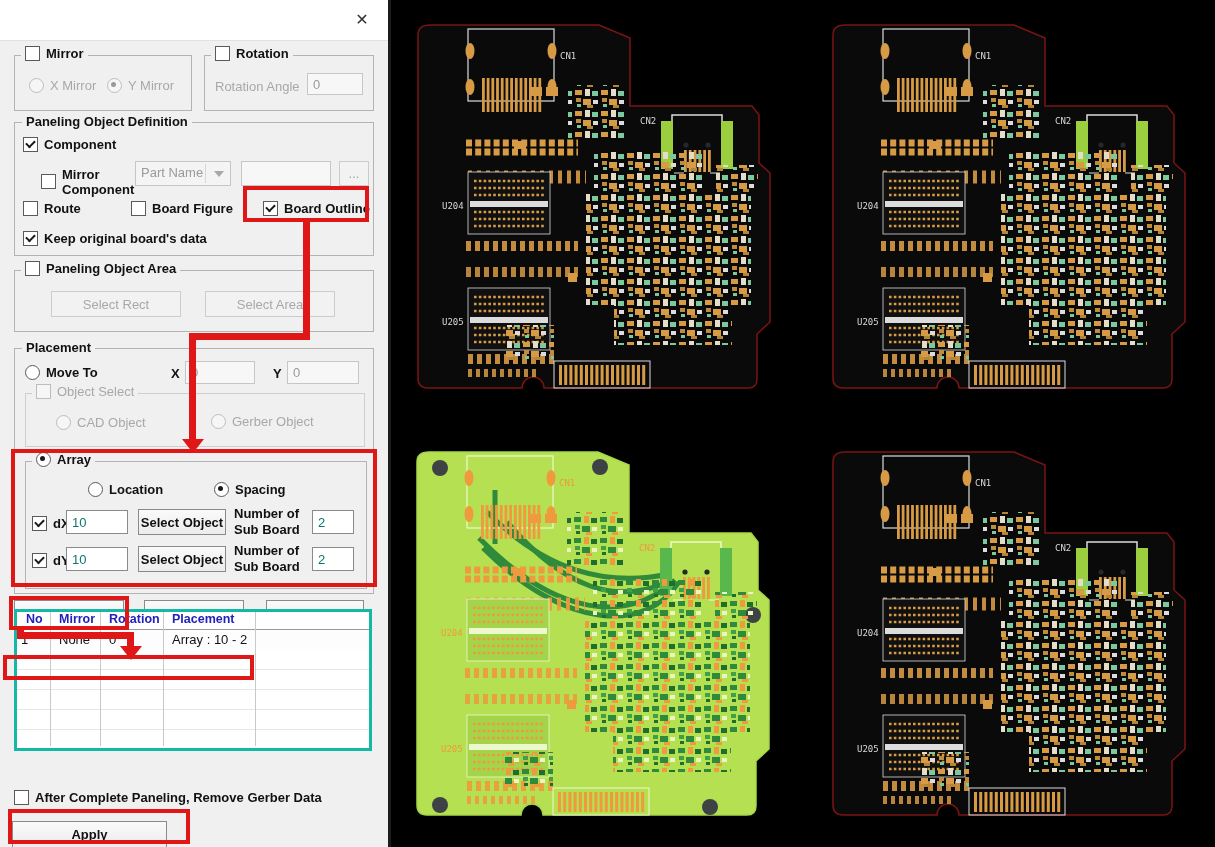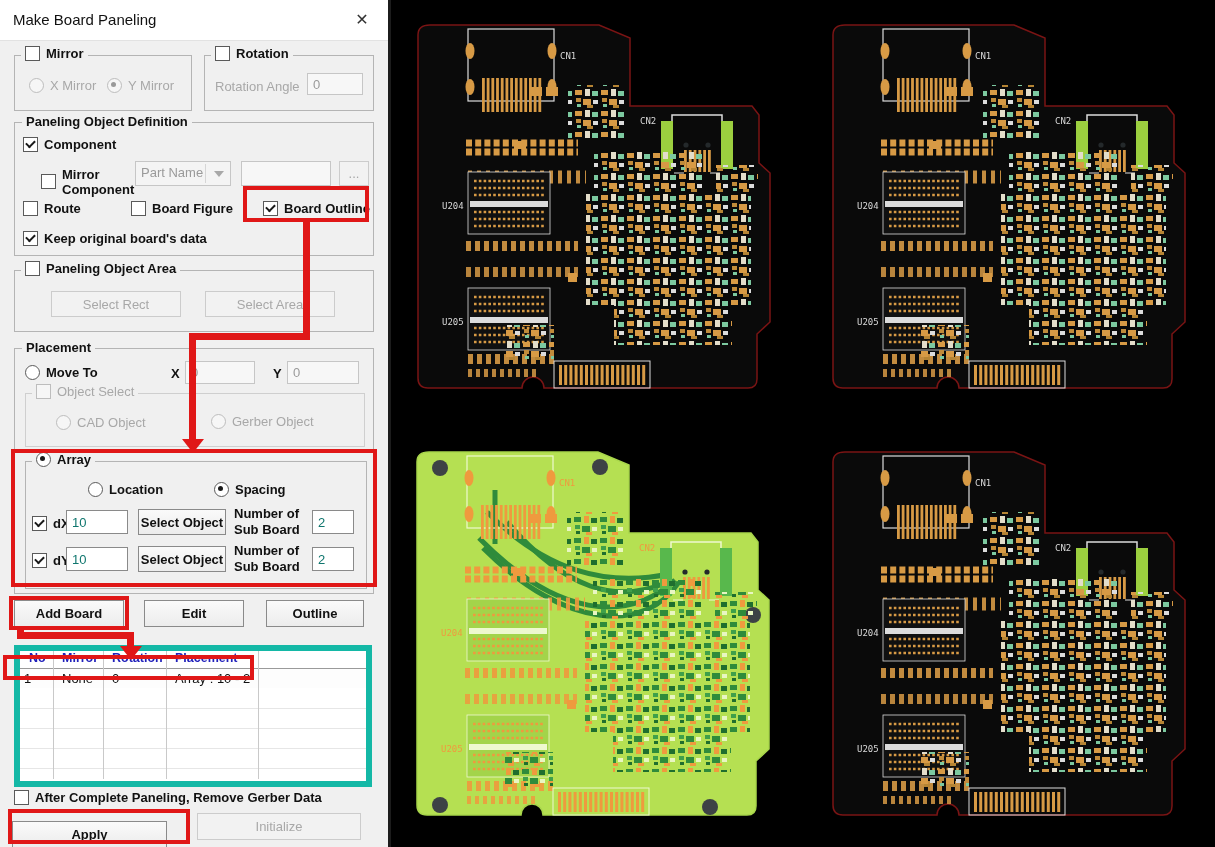--- a/index.html
+++ b/index.html
@@ -41,22 +41,22 @@
   .sel .arr{position:absolute;right:6px;top:9px;width:0;height:0;border-left:5px solid transparent;
             border-right:5px solid transparent;border-top:6px solid #a8a8a8;}
   .sel .arrsep{position:absolute;right:24px;top:2px;bottom:2px;width:1px;background:#d6d6d6;}
 
   .btn{position:absolute;background:linear-gradient(#fafafa,#ececec);border:1px solid #8a8a8a;
        font:600 13px "Liberation Sans",sans-serif;color:#111;display:flex;align-items:center;
        justify-content:center;box-sizing:border-box;cursor:pointer;}
   .btn.dis{border-color:#cccccc;color:#a8a8a8;font-weight:400;background:#f2f2f2;cursor:default;}
 
   
-  .btable{position:absolute;left:14px;top:645px;width:358px;height:142px;background:#fff;
-          border:6px solid #14b8a6;box-sizing:border-box;}
+  .btable{position:absolute;left:14px;top:609px;width:358px;height:142px;background:#fff;
+          border:3px solid #14b8a6;box-sizing:border-box;}
   .thead{position:absolute;left:0;top:0;right:0;height:17px;border-bottom:1px solid #9a9a9a;display:flex;}
   .th{font-size:12.5px;font-weight:600;color:var(--table_header_blue,#2222bb);padding-left:9px;box-sizing:border-box;}
   .trow1{position:absolute;left:0;top:18px;right:0;height:19px;display:flex;background:#fdfdfd;}
   .td{font-size:13px;color:#111;padding-left:4px;box-sizing:border-box;line-height:19px;}
   .tbody-grid{position:absolute;left:0;top:38px;right:0;bottom:0;
       background:repeating-linear-gradient(180deg,#fff 0 19px,#e6e6e6 19px 20px);}
   .tsep{position:absolute;top:0;bottom:2px;width:1px;background:#c9c9c9;}
 
   
   .ann{position:absolute;border:4px solid var(--accent_red,#e01717);z-index:5;pointer-events:none;box-sizing:border-box;}
@@ -71,21 +71,20 @@
   .bN{--bf:#0a0a0a;--outline:#7a1414;--pad:#d79a45;--silk:#dcdcdc;--cn2:#9ccf3f;--lbl:#d8d8d8;
       --icfill:#101010;--opA:1;--opB:0;--hole:transparent;--trace:transparent;--c1:#d79a45;}
   .bG{--bf:#b5e052;--outline:#a8d64b;--pad:#ef9a3e;--silk:#eef8cf;--cn2:#58b84c;--lbl:#ef9a3e;
       --icfill:#a3d44a;--opA:0;--opB:1;--hole:#3d4245;--trace:#2f8b3b;--c1:#ef9a3e;}
 </style>
 </head>
 <body>
 
 <div class="dialog">
   <div class="titlebar">
-    <span class="title">Make Board Paneling</span>
     <span class="closebtn">✕</span>
   </div>
 
   <div class="gb" style="left:14px;top:55px;width:176px;height:54px;">
     <div class="gb-head">
       <span class="cb"></span>
       <span class="lbl">Mirror</span>
     </div>
     <div class="ctrl-row" style="left:14px;top:22px;">
       <span class="rb dis"></span>
@@ -238,21 +237,20 @@
     <div class="tsep" style="left:83px;"></div>
     <div class="tsep" style="left:146px;"></div>
     <div class="tsep" style="left:238px;"></div>
   </div>
 
   <div class="ctrl-row" style="left:14px;top:790px;">
     <span class="cb"></span>
     <span class="lbl">After Complete Paneling, Remove Gerber Data</span>
   </div>
   <div class="btn" style="left:12px;top:813px;width:155px;height:27px;margin-top:8px;">Apply</div>
-  <div class="btn dis" style="left:197px;top:813px;width:164px;height:27px;">Initialize</div>
 </div>
 
 <div class="ann" style="left:243px;top:186px;width:126px;height:36px;"></div>
 <div class="abar" style="left:303px;top:220px;width:7px;height:120px;"></div>
 <div class="abar" style="left:189px;top:333px;width:121px;height:7px;"></div>
 <div class="abar" style="left:189px;top:333px;width:7px;height:108px;"></div>
 <div class="ahead" style="left:181.5px;top:439px;"></div>
 <div class="ann" style="left:11px;top:449px;width:366px;height:138px;"></div>
 <div class="ann" style="left:9px;top:596px;width:120px;height:34px;"></div>
 <div class="abar" style="left:17px;top:629px;width:7px;height:9px;"></div>

